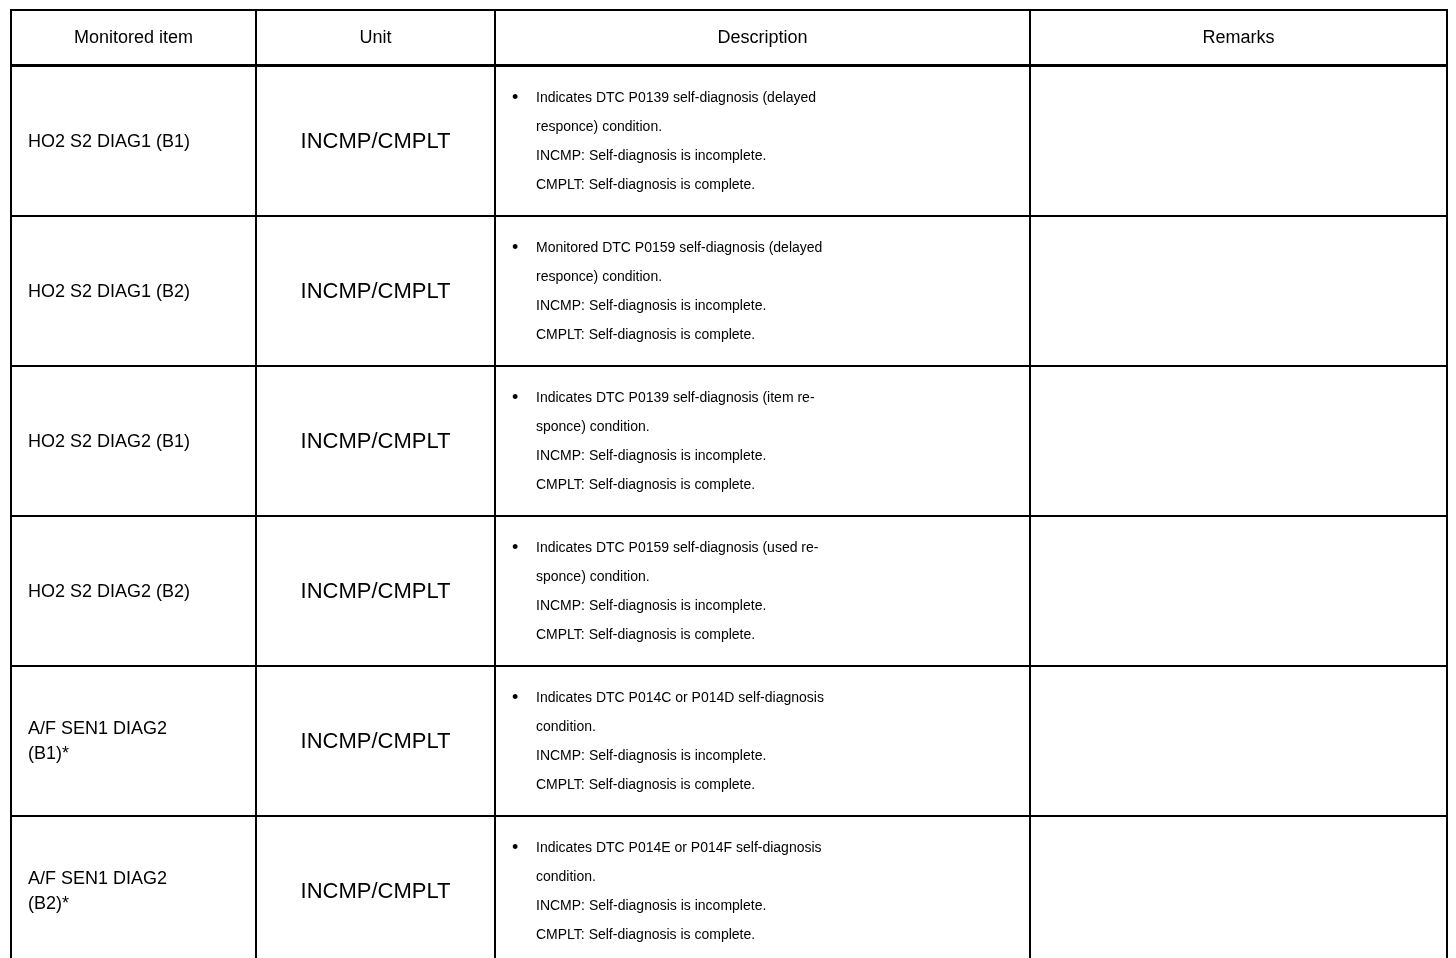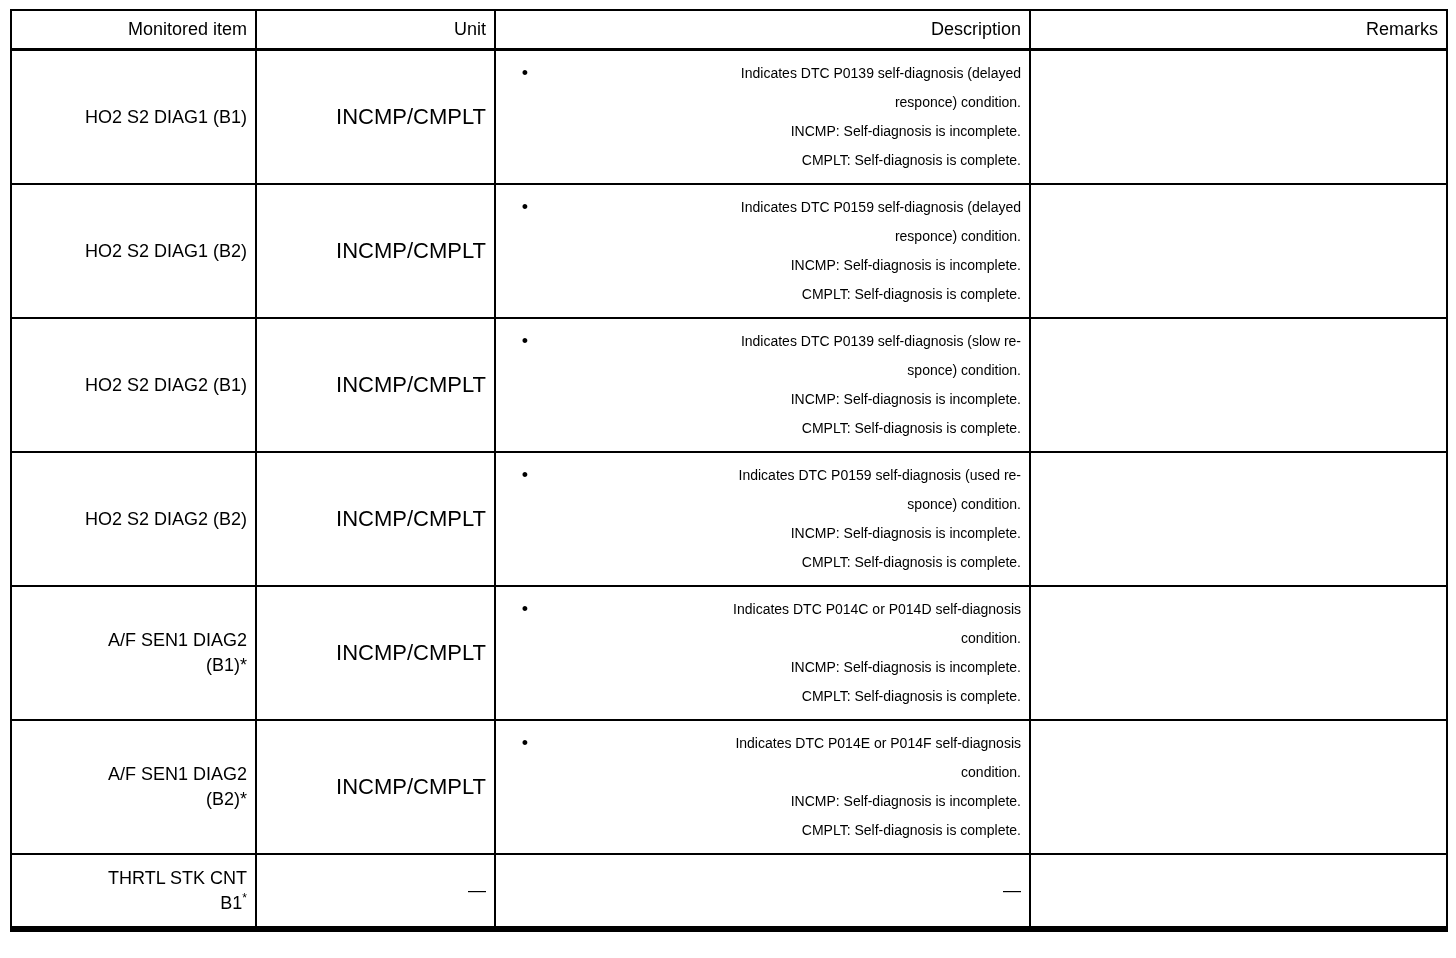--- a/index.html
+++ b/index.html
@@ -20,22 +20,21 @@
   table.main {
     border-collapse: collapse;
     table-layout: fixed;
     width: 1436px;
     border: 2px solid #000;
   }
   table.main th,
   table.main td {
     border: 2px solid #000;
     box-sizing: border-box;
-    padding: 8px;
-    text-align: right;
+    padding: 16px;
   }
   tr.header-row { height: 38px; }
   th.hcell {
     font-size: 18px;
     font-weight: normal;
     text-align: center;
     vertical-align: middle;
   }
   tr.header-row th { border-bottom: 3px solid #000; }
   tr.data-row { height: 130px; }
@@ -126,40 +125,40 @@
 
     <tr class="data-row">
       <td class="c-item">
         <span class="item-line">HO2 S2 DIAG1 (B2)</span>
       </td>
       <td class="c-unit">INCMP/CMPLT</td>
       <td class="c-desc">
         <div class="desc">
           <span class="bullet">•</span>
           <span class="desc-lines">
-            <span class="dl">Indicates DTC P0159 self-diagnosis (delayed</span>
+            <span class="dl">Monitored DTC P0159 self-diagnosis (delayed</span>
             <span class="dl">responce) condition.</span>
             <span class="dl">INCMP: Self-diagnosis is incomplete.</span>
             <span class="dl">CMPLT: Self-diagnosis is complete.</span>
           </span>
         </div>
       </td>
       <td class="c-remarks"></td>
     </tr>
 
     <tr class="data-row">
       <td class="c-item">
         <span class="item-line">HO2 S2 DIAG2 (B1)</span>
       </td>
       <td class="c-unit">INCMP/CMPLT</td>
       <td class="c-desc">
         <div class="desc">
           <span class="bullet">•</span>
           <span class="desc-lines">
-            <span class="dl">Indicates DTC P0139 self-diagnosis (slow re-</span>
+            <span class="dl">Indicates DTC P0139 self-diagnosis (item re-</span>
             <span class="dl">sponce) condition.</span>
             <span class="dl">INCMP: Self-diagnosis is incomplete.</span>
             <span class="dl">CMPLT: Self-diagnosis is complete.</span>
           </span>
         </div>
       </td>
       <td class="c-remarks"></td>
     </tr>
 
     <tr class="data-row">

